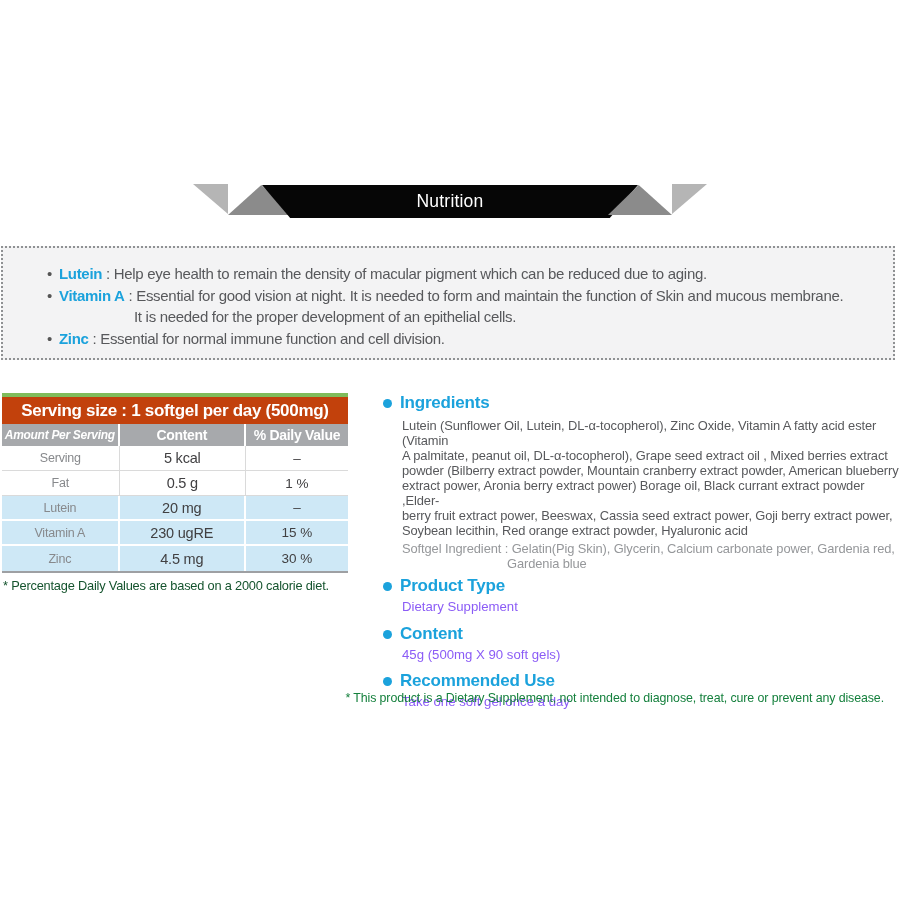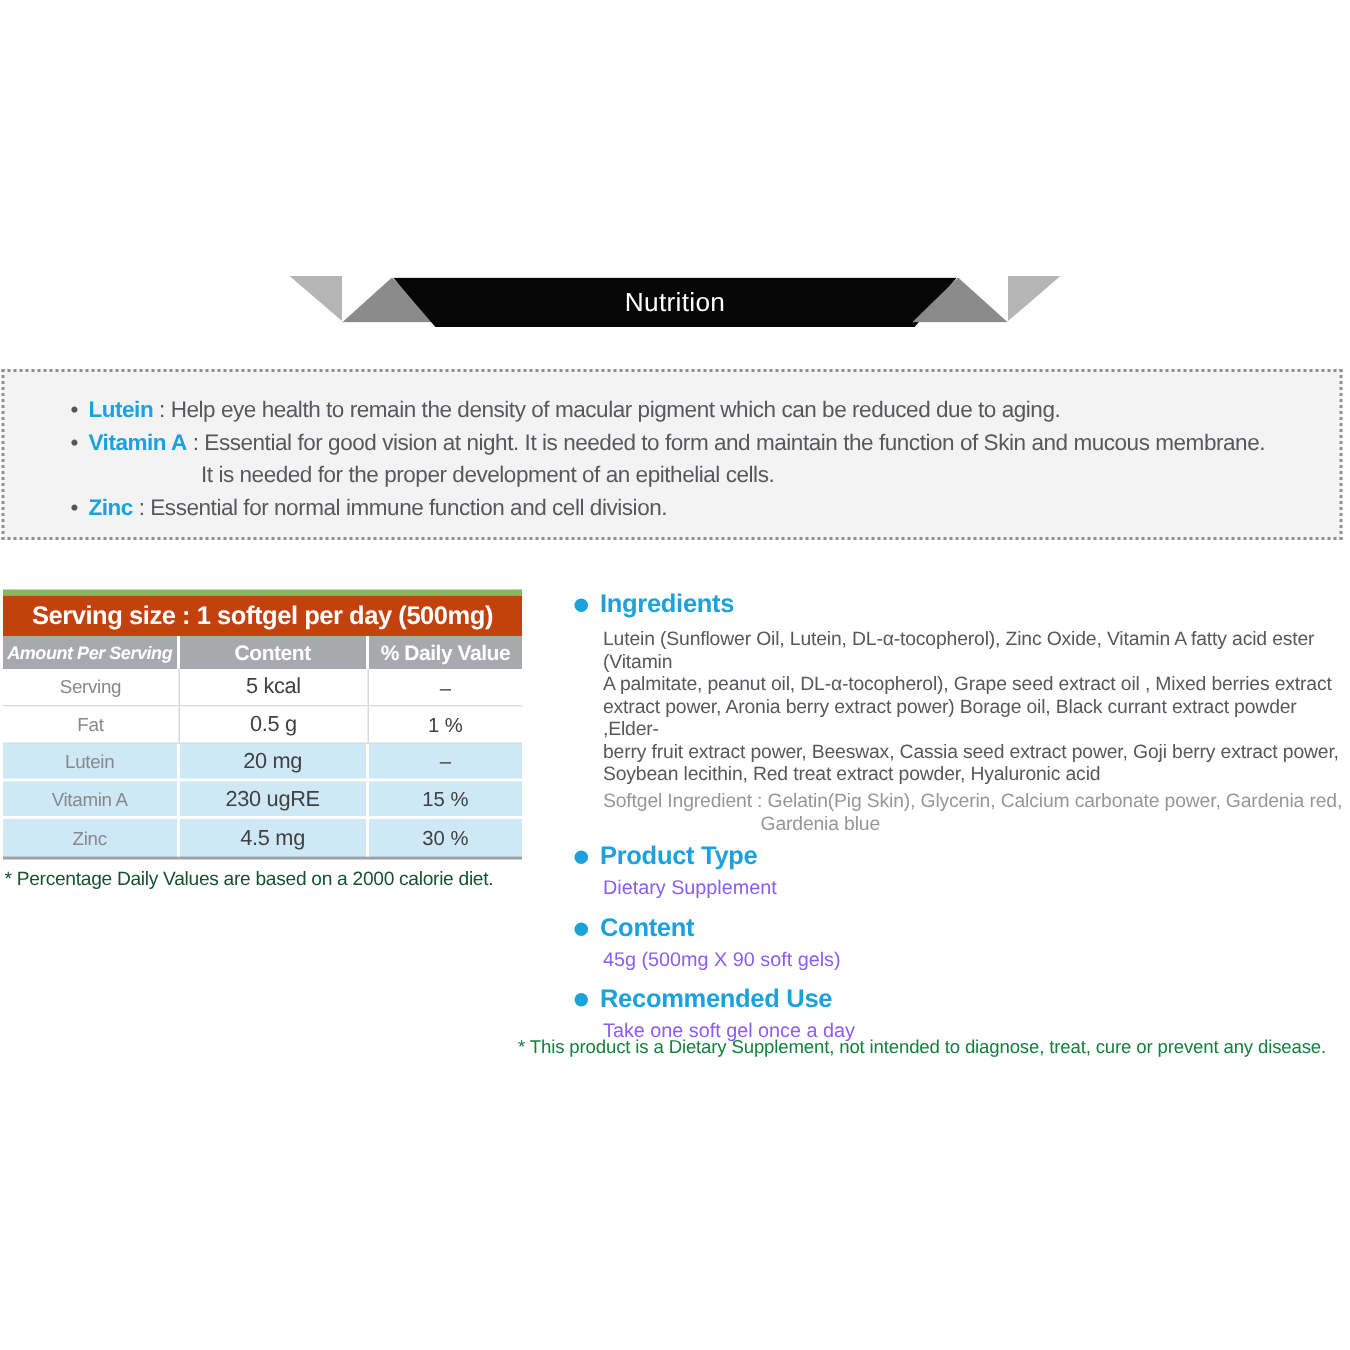--- a/index.html
+++ b/index.html
@@ -143,23 +143,24 @@
 
   <div class="rcol">
 
     <div class="sec-head">
       <span class="sec-dot"></span>
       <span class="sec-title">Ingredients</span>
     </div>
     <div class="ing-body">
       <div>Lutein (Sunflower Oil, Lutein, DL-α-tocopherol), Zinc  Oxide, Vitamin A fatty acid ester (Vitamin</div>
       <div>A palmitate, peanut oil, DL-α-tocopherol), Grape seed extract oil , Mixed berries extract</div>
+      <div>powder (Bilberry extract powder, Mountain cranberry extract powder, American blueberry</div>
       <div>extract power, Aronia berry extract power) Borage oil, Black currant extract powder ,Elder-</div>
       <div>berry fruit extract power, Beeswax, Cassia seed extract power, Goji berry extract power,</div>
-      <div>Soybean lecithin, Red treat extract powder, Hyaluronic acid</div>
+      <div>Soybean lecithin, Red orange extract powder, Hyaluronic acid</div>
     </div>
     <div class="softgel">
       <div>Softgel Ingredient : Gelatin(Pig Skin), Glycerin, Calcium carbonate power, Gardenia red,</div>
       <div class="l2">Gardenia blue</div>
     </div>
 
     <div class="sec-head mt-pt">
       <span class="sec-dot"></span>
       <span class="sec-title">Product Type</span>
     </div>

